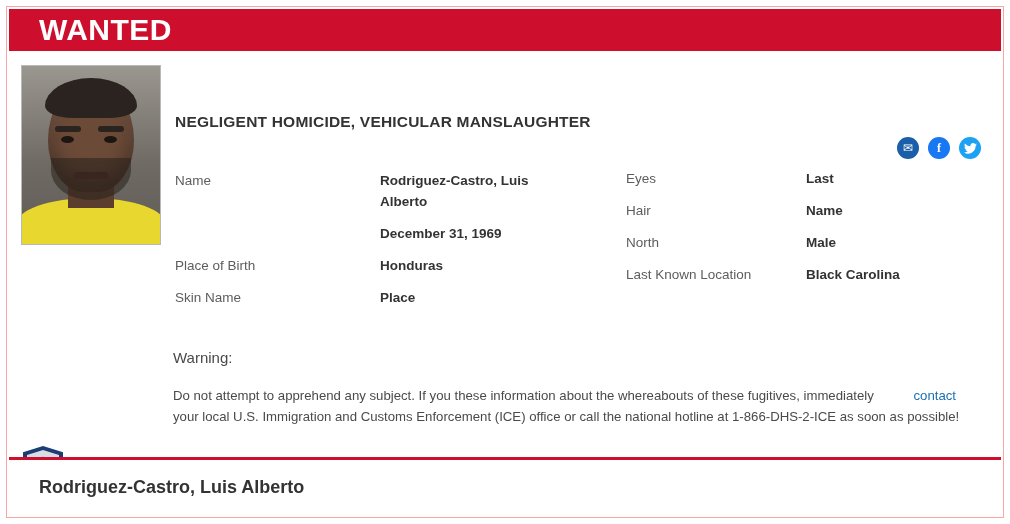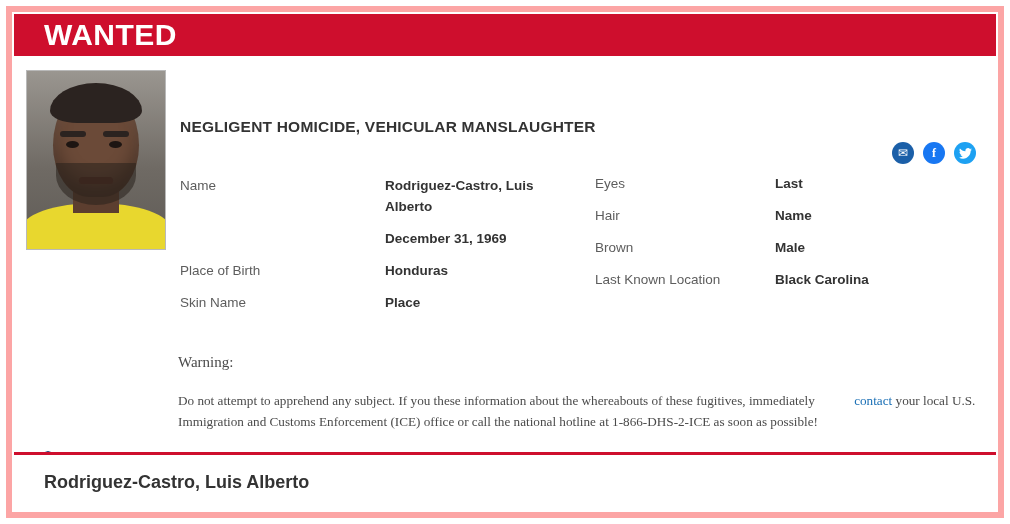--- a/index.html
+++ b/index.html
@@ -15,21 +15,21 @@
     height: 524px;
     background: #ffffff;
     overflow: hidden;
   }
   .card {
     position: absolute;
     left: 6px;
     top: 6px;
     width: 998px;
     height: 512px;
-    border: 6px solid #fca5a5;
+    border: 1px solid #fca5a5;
     background: #ffffff;
   }
   .wanted-banner {
     position: relative;
     height: 42px;
     background: #ce0e2d;
     margin: 2px 2px 0 2px;
   }
   .wanted-banner .wanted-text {
     position: absolute;
@@ -191,28 +191,27 @@
     width: 205px;
     flex: 0 0 205px;
     line-height: 1.55;
   }
   .fvalue {
     color: #333333;
     font-size: 13.5px;
     font-weight: bold;
     line-height: 1.55;
   }
-  .col-right .flabel { width: 180px; flex: 0 0 180px; }
+  .col-right .flabel { width: 180px; flex: 0 0 180px; margin-left: 36px; }
 
   .warning-block {
     position: absolute;
     left: 166px;
     top: 298px;
     width: 800px;
-    font-family: Liberation Serif, serif;
   }
   .warning-title {
     font-size: 15px;
     color: #4a4a4a;
     margin-bottom: 19px;
   }
   .warning-text {
     font-size: 13.2px;
     color: #4a4a4a;
     line-height: 1.62;
@@ -378,21 +377,21 @@
         <div class="col-right">
           <div class="frow">
             <div class="flabel">Eyes</div>
             <div class="fvalue">Last</div>
           </div>
           <div class="frow">
             <div class="flabel">Hair</div>
             <div class="fvalue">Name</div>
           </div>
           <div class="frow">
-            <div class="flabel">Brown</div>
+            <div class="flabel">North</div>
             <div class="fvalue">Male</div>
           </div>
           <div class="frow">
             <div class="flabel">Last Known Location</div>
             <div class="fvalue">Black Carolina</div>
           </div>
         </div>
       </div>
 
       <div class="warning-block">

